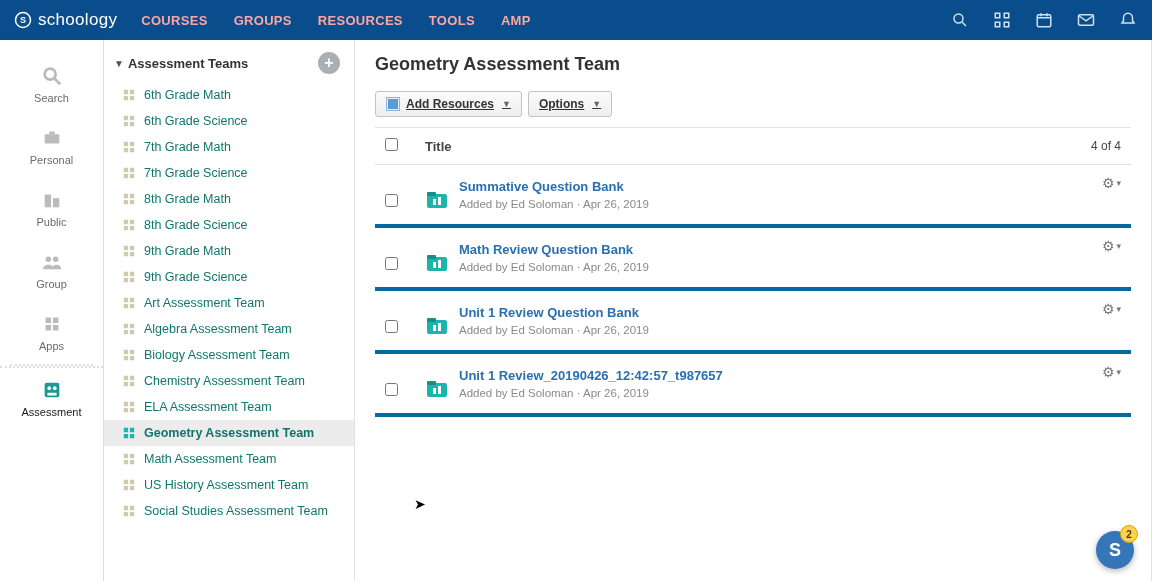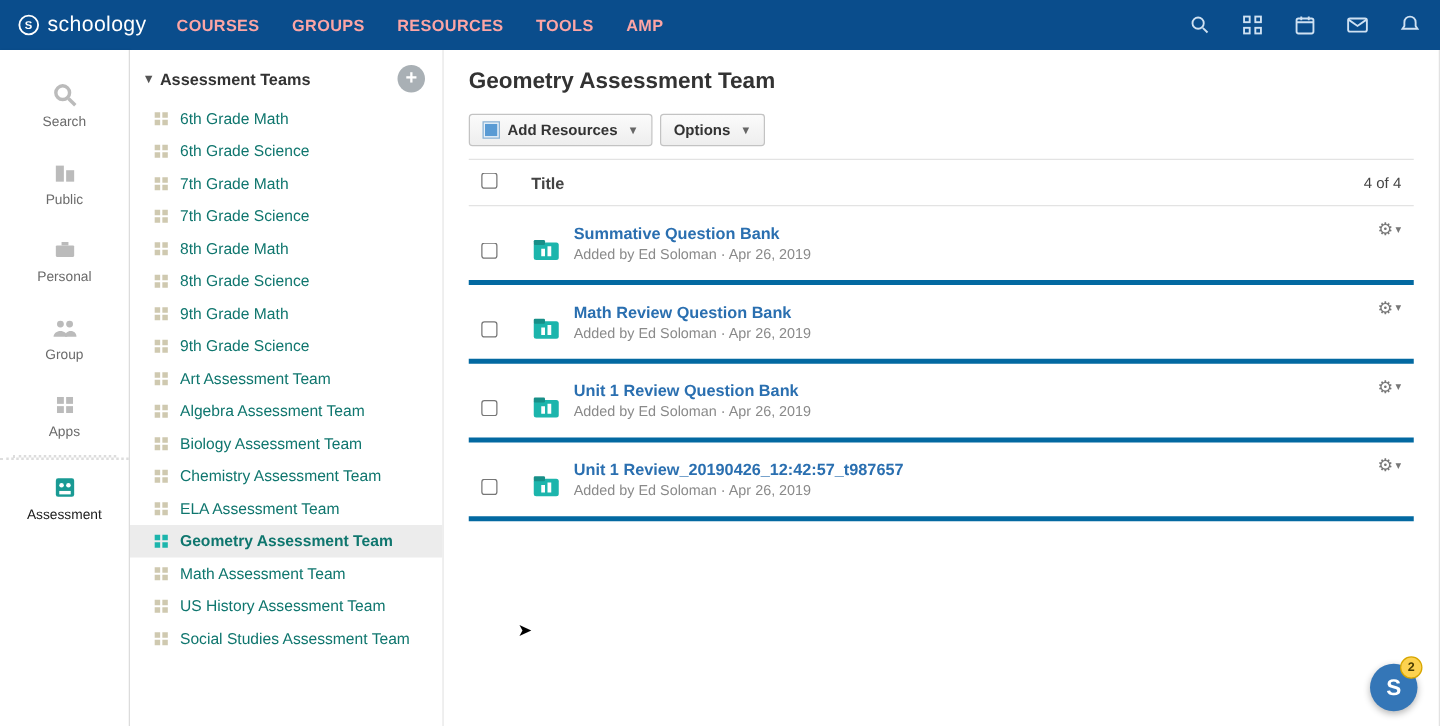--- a/index.html
+++ b/index.html
@@ -28,21 +28,21 @@
   .tree-list { list-style:none; }
   .tree-list li { display:flex; align-items:center; gap:8px; padding:6px 10px 6px 18px; font-size:12.5px; color:#0f766e; cursor:pointer; }
   .tree-list li.selected { background:#ececec; font-weight:700; }
   .team-icon { width:14px; height:14px; display:inline-flex; }
   .team-icon.dim svg path { fill:#cfc9b0; }
   .team-icon.on svg path { fill:#1cb5ac; }
   .main { flex:1; background:#fff; overflow:auto; border-right: 1px solid #e2e2e2; }
   .main-inner { padding: 14px 20px 20px 20px; }
   h1.page-title { font-size:18px; font-weight:700; color:#333; margin-bottom:4px; }
   .actions { display:flex; gap:6px; margin: 16px 0 10px; }
-  .btn { display:inline-flex; align-items:center; gap:6px; background: linear-gradient(#fbfbfb,#eeeeee); border:1px solid #c3c3c3; border-radius:3px; padding:5px 10px; font-size:12px; font-weight:700; color:#333; cursor:pointer; }
+  .btn { display:inline-flex; align-items:center; gap:6px; background: linear-gradient(#fbfbfb,#eeeeee); border:1px solid #c3c3c3; border-radius:3px; padding:5px 10px; font-size:12px; font-weight:700; color:#333; cursor:pointer;text-decoration:underline; }
   .btn .minicaret { font-size:9px; color:#666; margin-left: 2px; }
   .btn .btn-ico { width:14px; height:14px; display:inline-flex; align-items:center; justify-content:center; border:1px solid #8cb3d4; background:#e7f0f8; }
   .table-head { display:flex; align-items:center; border-top:1px solid #e3e3e3; border-bottom:1px solid #e3e3e3; padding:10px 10px; color:#444; }
   .col-check { width:40px; }
   .col-title { flex:1; font-weight:700; }
   .col-count { font-weight:400; font-size:12px; }
   .row { display:flex; align-items:flex-end; padding:14px 10px; border-bottom:4px solid #0369a1; position:relative; }
   .row .file-ico { width:24px; height:20px; margin-right:10px; display:inline-flex; align-items:center; justify-content:center; }
   .row .r-title { color:#2a6fb0; font-weight:700; font-size:13px; cursor:pointer; }
   .row .r-meta { color:#8a8a8a; font-size:11.5px; margin-top:4px; }
@@ -118,34 +118,34 @@
           <svg viewBox="0 0 24 24" width="26" height="22" fill="#bbb">
             <circle cx="10" cy="10" r="6" fill="none" stroke="#bbb" stroke-width="3"></circle>
             <line x1="15" y1="15" x2="21" y2="21" stroke="#bbb" stroke-width="3"></line>
           </svg>
         </span>
       <span>Search</span>
     </div>
     <div class="sb-item">
       <span class="sb-icon">
           <svg viewBox="0 0 24 24" width="26" height="22" fill="#bbb">
+            <rect x="4" y="8" width="16" height="10" rx="1"></rect>
+            <rect x="9" y="5" width="6" height="3"></rect>
+          </svg>
+        </span>
+      <span>Personal</span>
+    </div>
+    <div class="sb-item">
+      <span class="sb-icon">
+          <svg viewBox="0 0 24 24" width="26" height="22" fill="#bbb">
             <rect x="4" y="6" width="7" height="14"></rect>
             <rect x="13" y="10" width="7" height="10"></rect>
           </svg>
         </span>
       <span>Public</span>
-    </div>
-    <div class="sb-item">
-      <span class="sb-icon">
-          <svg viewBox="0 0 24 24" width="26" height="22" fill="#bbb">
-            <rect x="4" y="8" width="16" height="10" rx="1"></rect>
-            <rect x="9" y="5" width="6" height="3"></rect>
-          </svg>
-        </span>
-      <span>Personal</span>
     </div>
     <div class="sb-item">
       <span class="sb-icon">
           <svg viewBox="0 0 24 24" width="26" height="22" fill="#bbb">
             <circle cx="8" cy="9" r="3"></circle>
             <circle cx="16" cy="9" r="3"></circle>
             <path d="M2 20c0-3 3-5 6-5s6 2 6 5"></path>
             <path d="M12 20c0-3 2-5 5-5s5 2 5 5"></path>
           </svg>
         </span>

